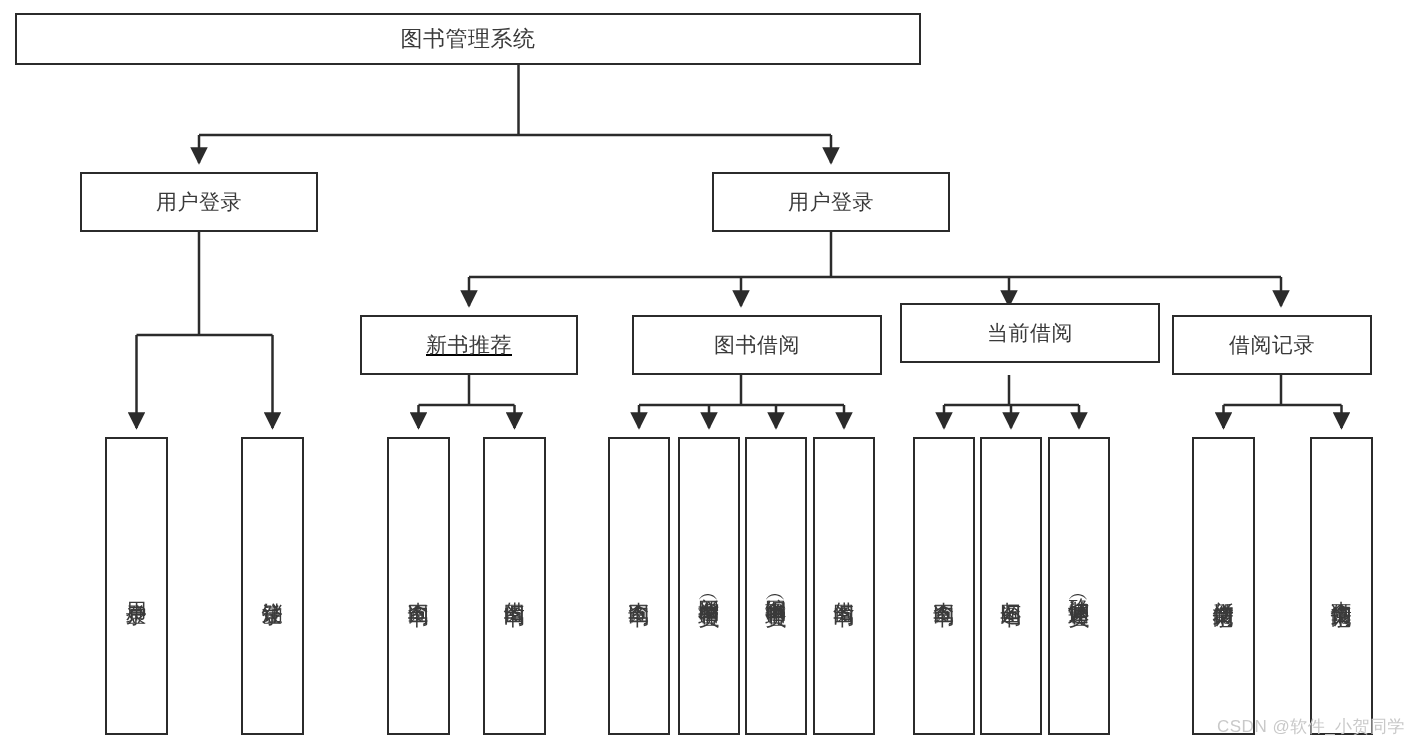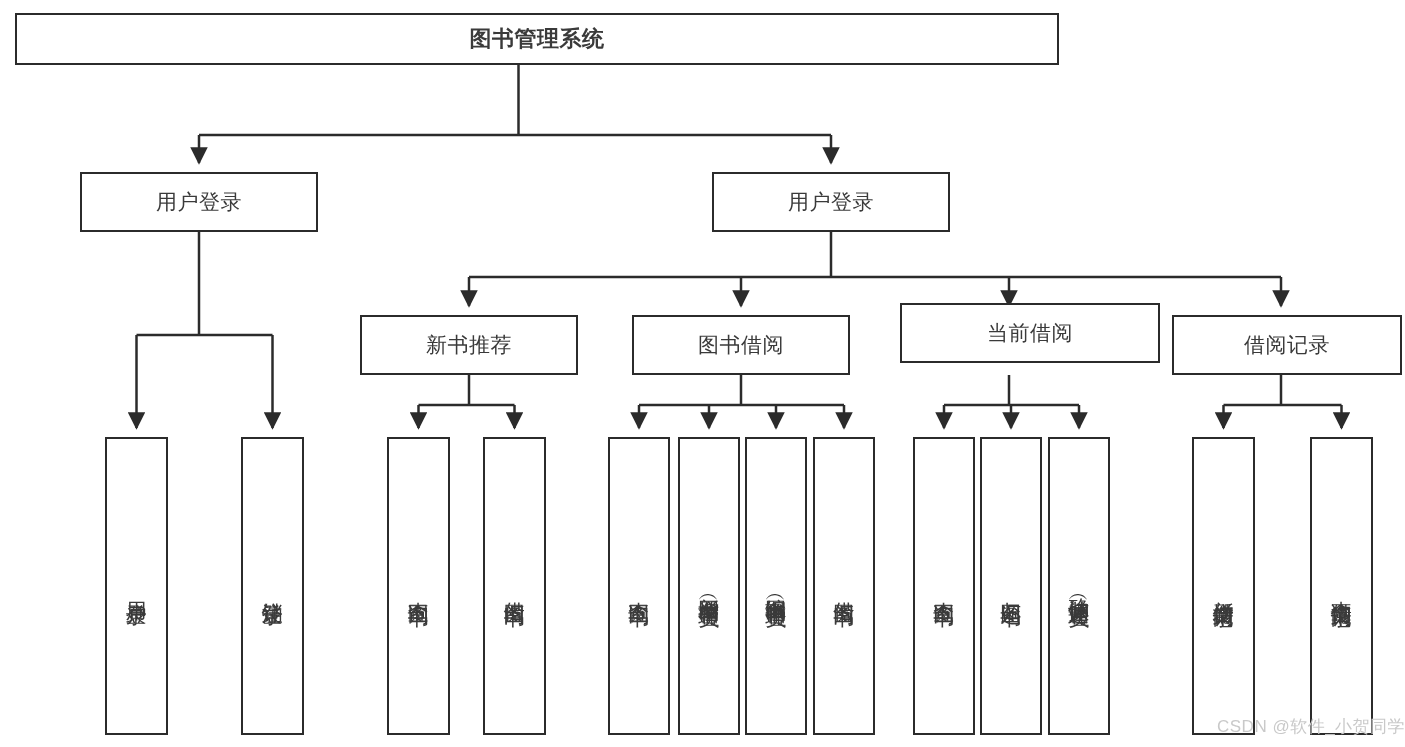--- a/index.html
+++ b/index.html
@@ -125,41 +125,41 @@
       <path d="M 1011 405 L 1011 428" marker-end="url(#arrow)"></path>
       <path d="M 1079 405 L 1079 428" marker-end="url(#arrow)"></path>
 
       <path d="M 1281 375 L 1281 405"></path>
       <path d="M 1223.5 405 L 1341.5 405"></path>
       <path d="M 1223.5 405 L 1223.5 428" marker-end="url(#arrow)"></path>
       <path d="M 1341.5 405 L 1341.5 428" marker-end="url(#arrow)"></path>
     </g>
   </svg>
 
-  <div class="node root" id="n-root" style="left: 15px; top: 13px; width: 1044px; height: 52px; font-weight: bold;">
+  <div class="node root" id="n-root" style="left: 15px; top: 13px; width: 906px; height: 52px;">
     <span class="node-label">图书管理系统</span>
   </div>
 
   <div class="node" id="n-l2-0" style="left: 80px; top: 172px; width: 238px; height: 60px;">
     <span class="node-label">用户登录</span>
   </div>
   <div class="node" id="n-l2-1" style="left: 712px; top: 172px; width: 238px; height: 60px;">
     <span class="node-label">用户登录</span>
   </div>
 
-  <div class="node" id="n-l3-0" style="left: 360px; top: 315px; width: 218px; height: 60px;">
+  <div class="node" id="n-l3-0" style="left: 360px; top: 315px; width: 218px; height: 60px; text-decoration: underline;">
     <span class="node-label">新书推荐</span>
   </div>
-  <div class="node" id="n-l3-1" style="left: 632px; top: 315px; width: 218px; height: 60px;">
+  <div class="node" id="n-l3-1" style="left: 632px; top: 315px; width: 250px; height: 60px;">
     <span class="node-label">图书借阅</span>
   </div>
   <div class="node" id="n-l3-2" style="left: 900px; top: 303px; width: 260px; height: 60px;">
     <span class="node-label">当前借阅</span>
   </div>
-  <div class="node" id="n-l3-3" style="left: 1172px; top: 315px; width: 230px; height: 60px;">
+  <div class="node" id="n-l3-3" style="left: 1172px; top: 315px; width: 200px; height: 60px;">
     <span class="node-label">借阅记录</span>
   </div>
 
   <div class="node leaf" id="n-lf-0" style="left: 105px; top: 437px; width: 63px; height: 298px;">
     <div class="leaf-inner">
       <span class="node-label">用户登录</span>
     </div>
   </div>
   <div class="node leaf" id="n-lf-1" style="left: 241px; top: 437px; width: 63px; height: 298px;">
     <div class="leaf-inner">

